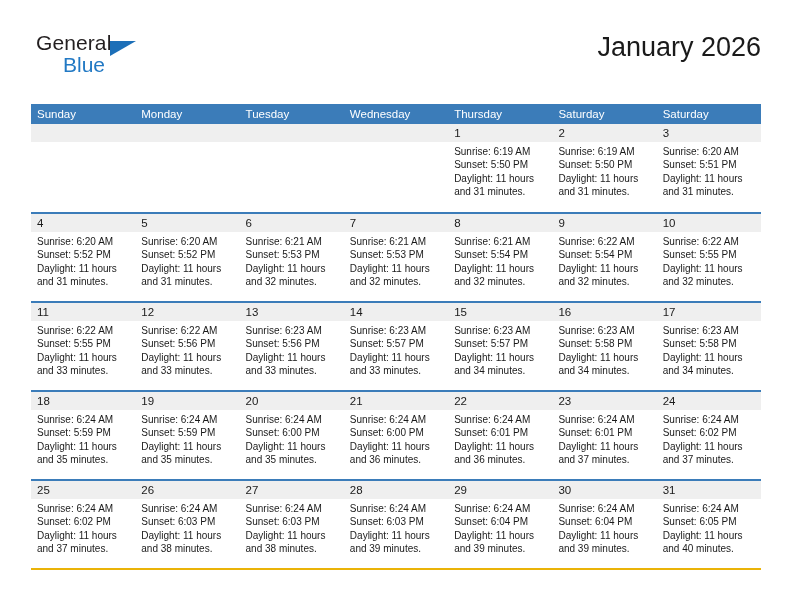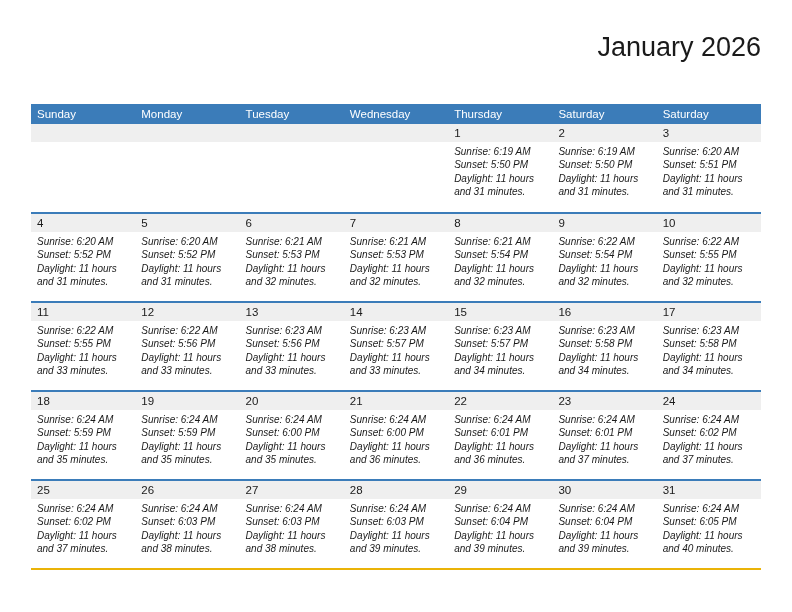--- a/index.html
+++ b/index.html
@@ -131,39 +131,43 @@
     font-size: 11.5px;
     color: #1a1a1a;
     padding-left: 6px;
     box-sizing: border-box;
   }
   .cell-body {
     padding: 3px 5px 0 6px;
     font-size: 10px;
     line-height: 13.4px;
     color: #1a1a1a;
-    font-style: italic;
   }
   .cell-body .ln {
     white-space: nowrap;
   }
   td.empty .daynum-band {
     background: #efefef;
   }
   td.empty .cell-body {
     visibility: hidden;
   }
 </style>
 </head>
 <body>
 
 <div class="page">
 
   <div class="header">
 
+    <div class="brand">
+      <span class="brand-general">General</span>
+      <span class="brand-tri"></span>
+      <span class="brand-blue">Blue</span>
+    </div>
 
     <div class="title-block">
       <div class="cal-title">January 2026</div>
     </div>
 
   </div>
 
   <table class="calendar">
     <thead>
       <tr class="dow-row">

